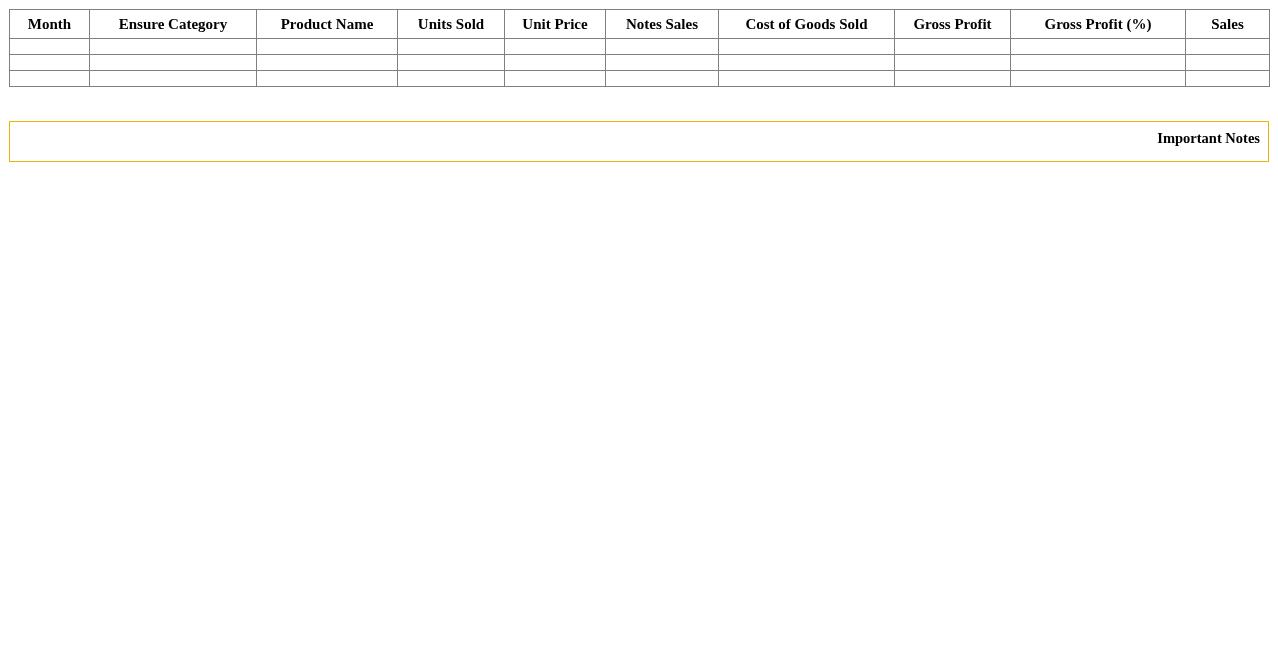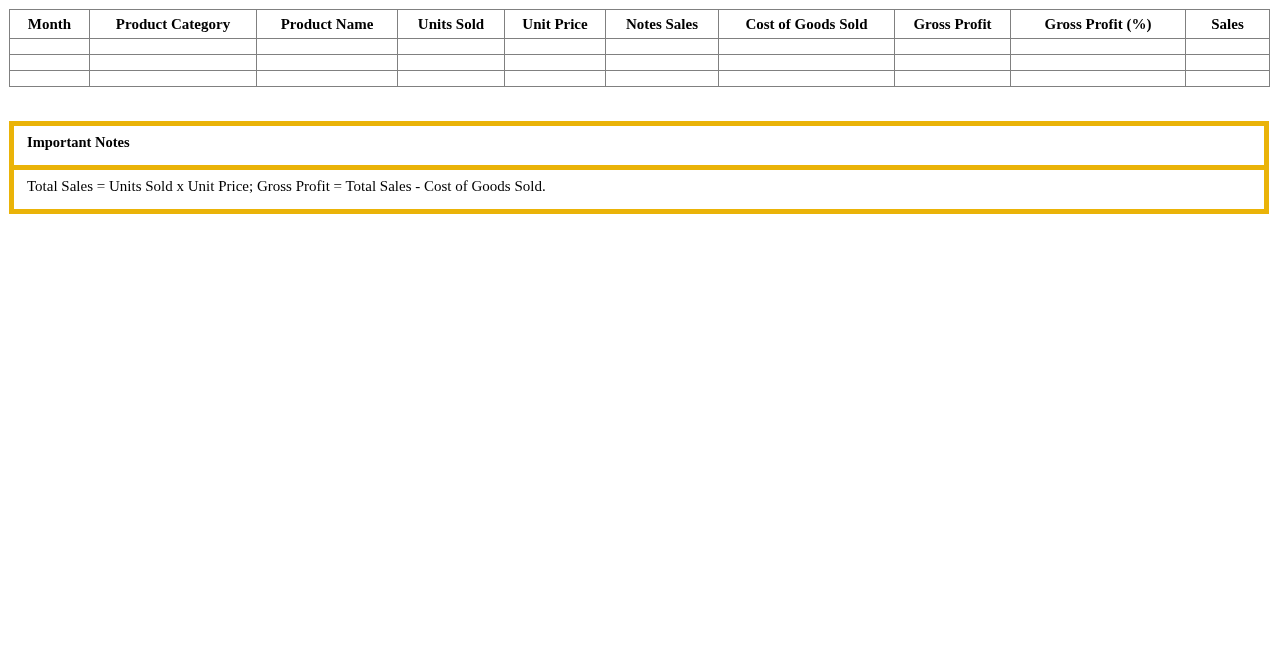--- a/index.html
+++ b/index.html
@@ -53,25 +53,25 @@
   
   table.notes-table {
     position: absolute;
     left: 9px;
     top: 121px;
     width: 1260px;
     border-collapse: collapse;
     table-layout: fixed;
   }
   table.notes-table td {
-    border: 5px solid #eab308;
+    border: 1px solid #eab308;
     padding: 4px 8px 11px 13px;
     font-size: 15px;
     font-family: "Liberation Serif", serif;
-    text-align: left;
+    text-align: right;
     vertical-align: middle;
     height: 24px;
   }
   table.notes-table td.notes-title {
     font-weight: bold;
     font-size: 14.5px;
   }
 </style>
 </head>
 <body>
@@ -87,21 +87,21 @@
       <col style="width:101px">
       <col style="width:113px">
       <col style="width:176px">
       <col style="width:116px">
       <col style="width:175px">
       <col style="width:84px">
     </colgroup>
     <thead>
       <tr>
         <th>Month</th>
-        <th>Product Category</th>
+        <th>Ensure Category</th>
         <th>Product Name</th>
         <th>Units Sold</th>
         <th>Unit Price</th>
         <th>Notes Sales</th>
         <th>Cost of Goods Sold</th>
         <th>Gross Profit</th>
         <th>Gross Profit (%)</th>
         <th>Sales</th>
       </tr>
     </thead>
@@ -143,19 +143,16 @@
         <td></td>
       </tr>
     </tbody>
   </table>
 
   <table class="notes-table">
     <tbody>
       <tr>
         <td class="notes-title">Important Notes</td>
       </tr>
-      <tr>
-        <td>Total Sales = Units Sold x Unit Price; Gross Profit = Total Sales - Cost of Goods Sold.</td>
-      </tr>
     </tbody>
   </table>
 
 </div>
 
 </body></html>

